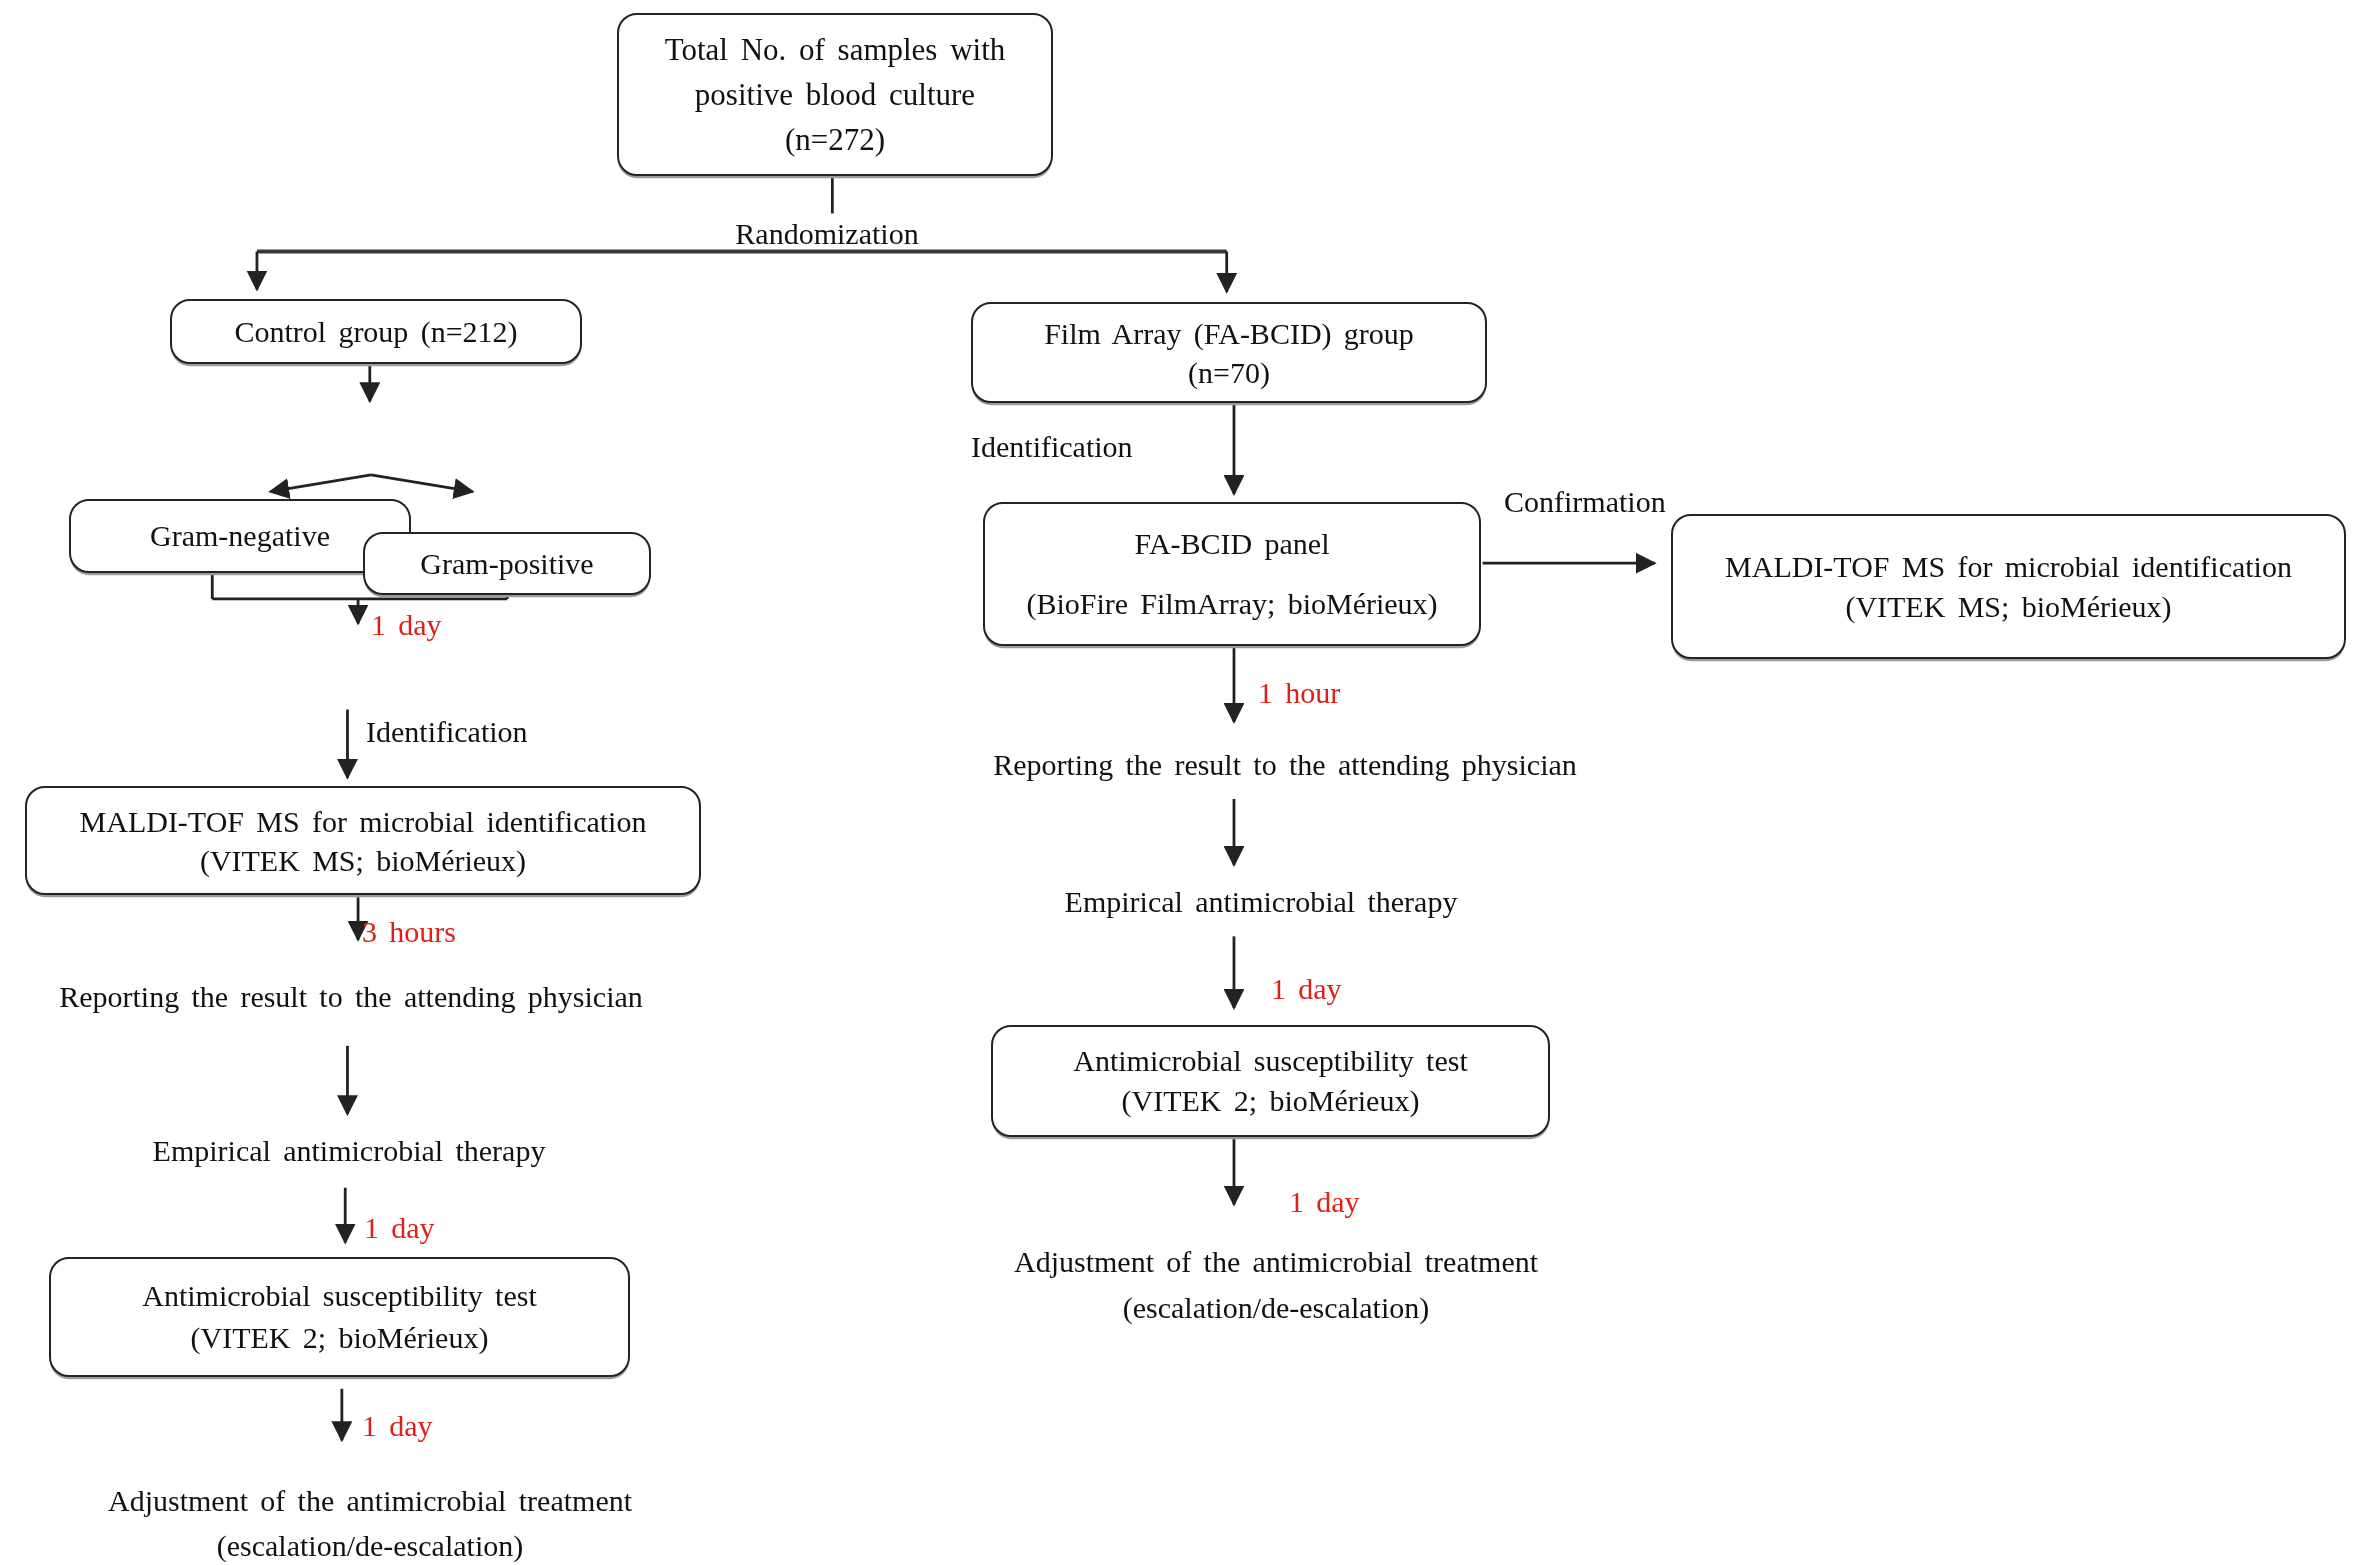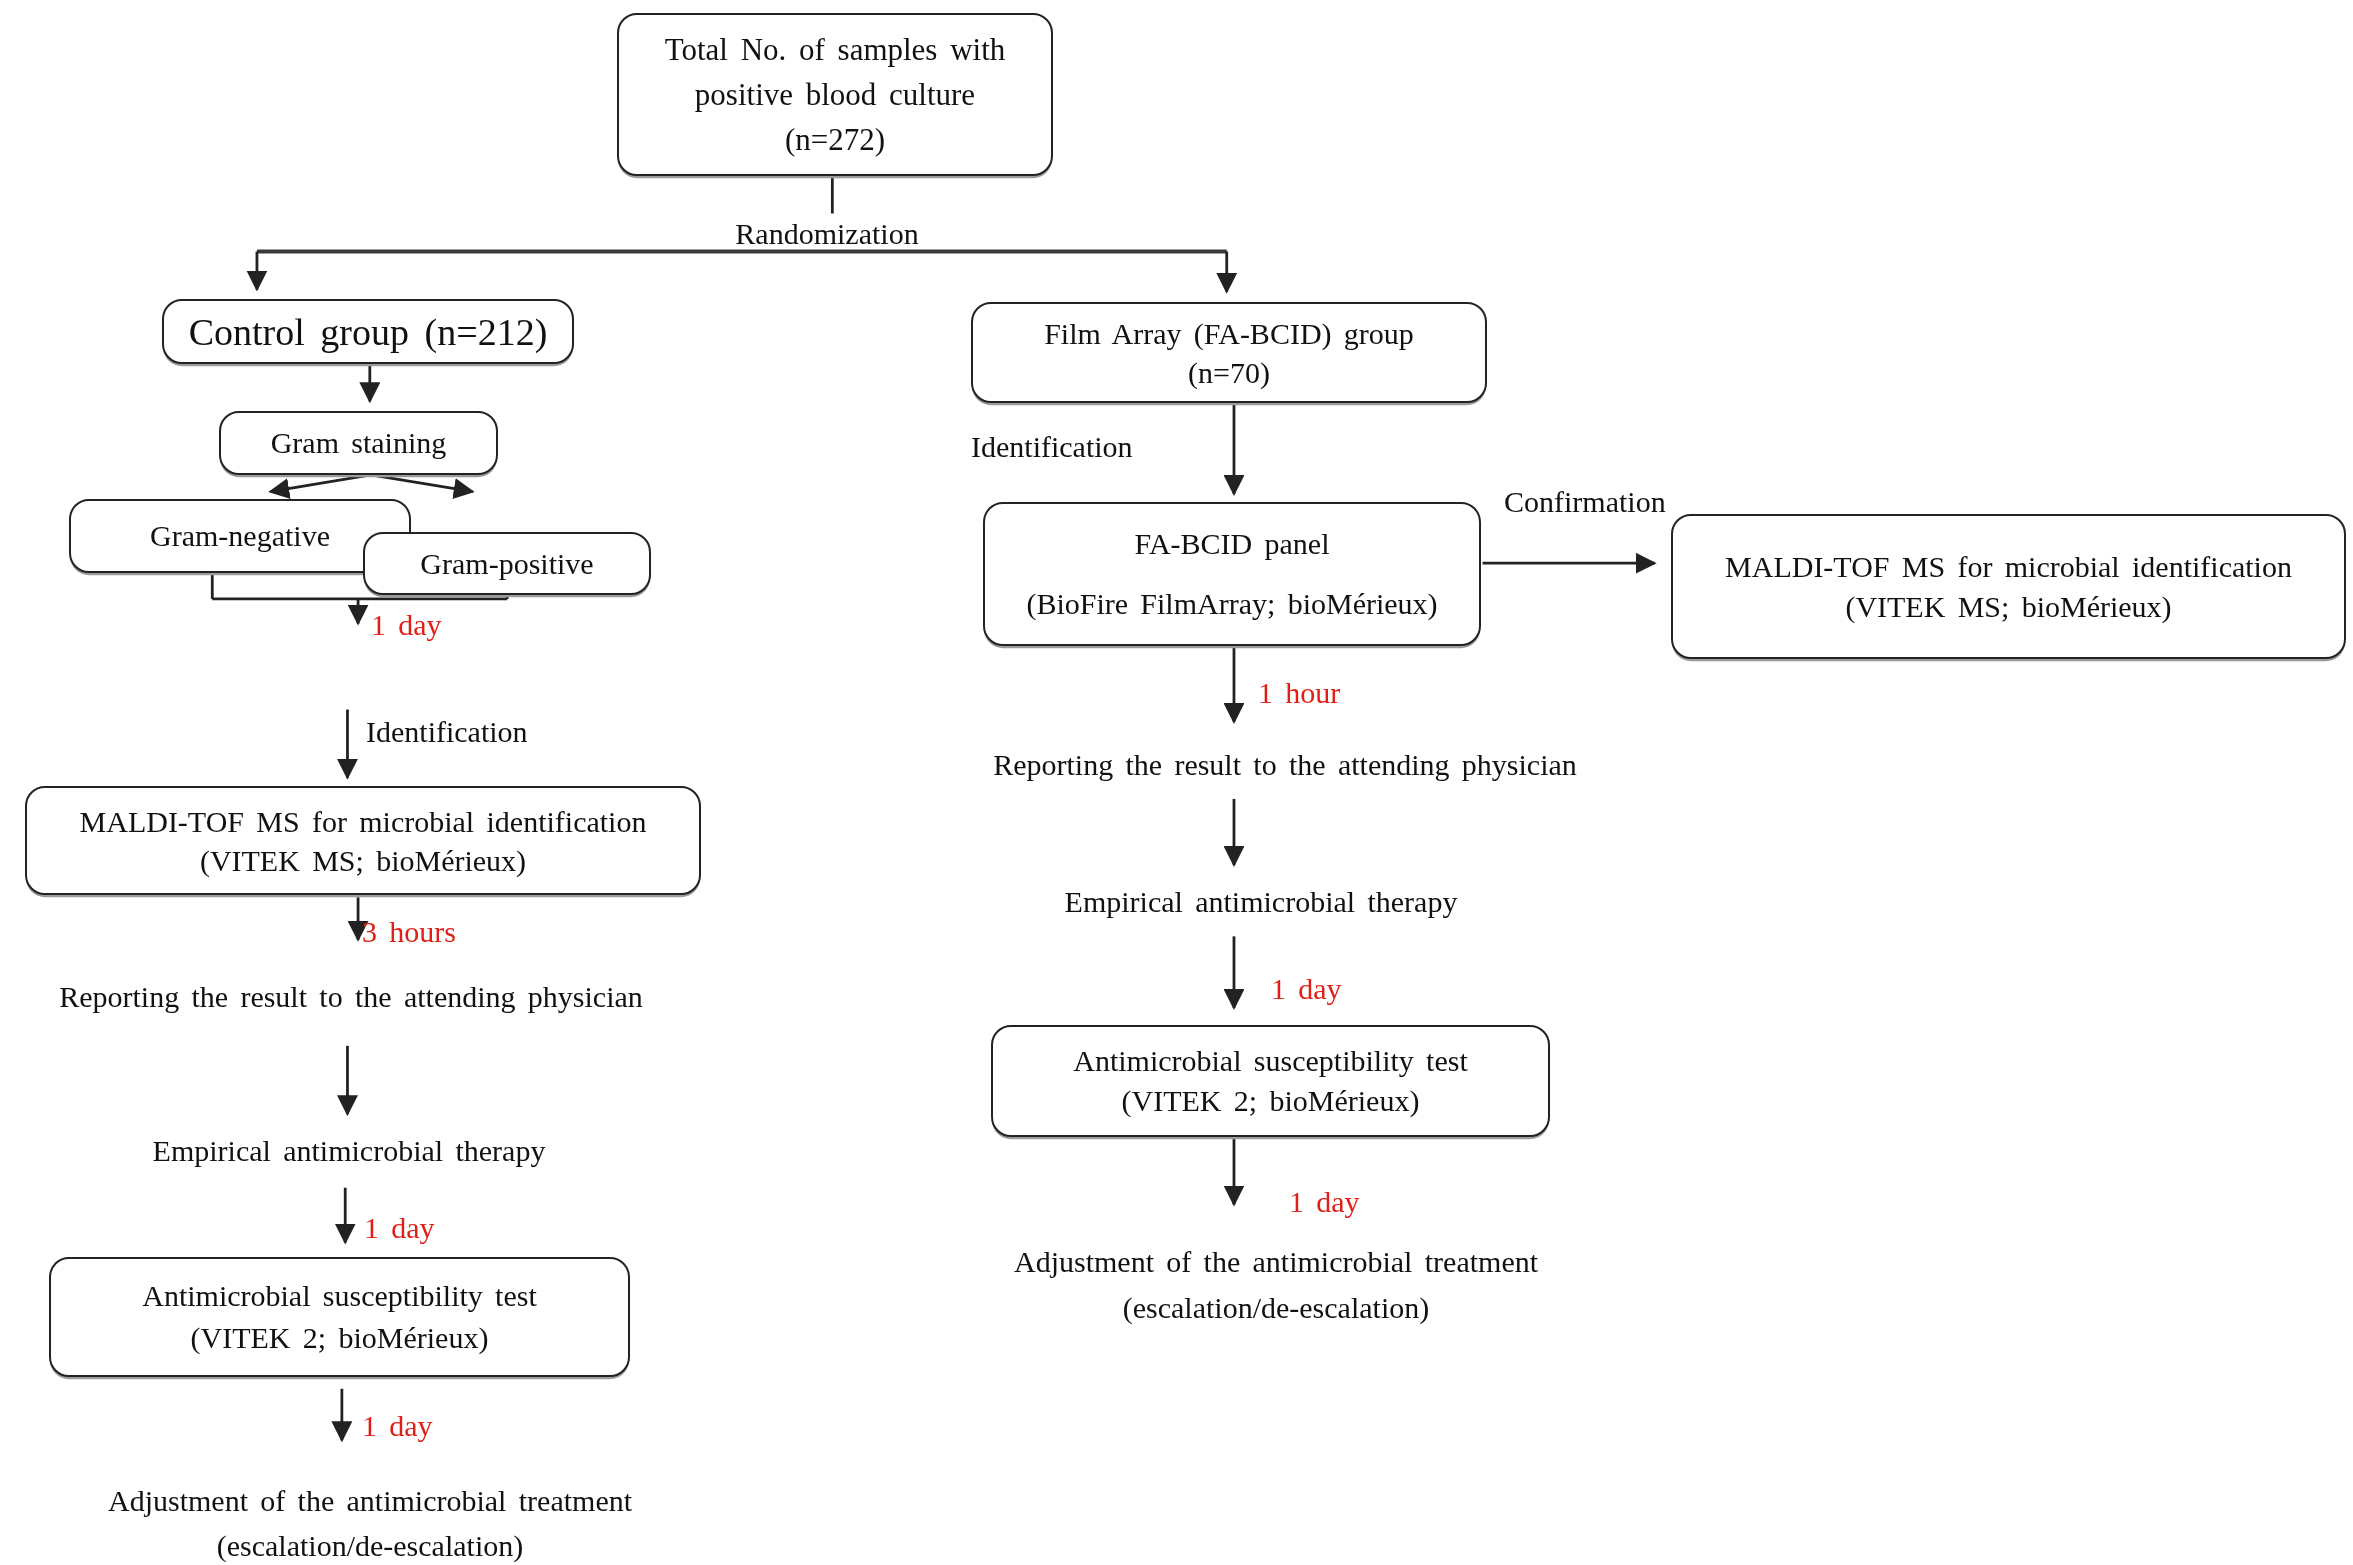--- a/index.html
+++ b/index.html
@@ -36,21 +36,21 @@
     position:absolute;
     font-size:30px;line-height:35px;
     word-spacing:0.16em;
     white-space:nowrap;
   }
   .red{color:#e02018;}
   .center{transform:translateX(-50%);text-align:center;}
 
   
   #b-total    {left:617px;top:13.4px;  width:436px; height:163px;line-height:45px;font-size:31px;}
-  #b-control  {left:162px; top:299px; width:412px; height:65px;font-size:38px;}
+  #b-control  {left:170px; top:299px; width:412px; height:65px;font-size:30px;}
   #b-gramstain{left:219px; top:411px; width:279px; height:64px;}
   #b-gramneg  {left:69px; top:499px; width:342px; height:74px;}
   #b-grampos  {left:363px; top:504px; width:288px; height:63px;margin-top:28px;}
   #b-pure     {left:211px; top:641px;width:274px; height:67px;}
   #b-maldi-l  {left:25px;  top:786px;width:676px;height:109px;line-height:39px;}
   #b-ast-l    {left:49px;  top:1257px;width:581px;height:120px;}
   #b-filmarray{left:971px;top:302px; width:516px; height:101px;line-height:39px;}
   #b-fabcid   {left:983px;top:502px; width:498px; height:144px;justify-content:space-evenly;}
   #b-maldi-r  {left:1671px;top:514px; width:675px;height:145px;line-height:40px;}
   #b-ast-r    {left:991px;top:1025px;width:559px;height:112px;line-height:40px;}
@@ -115,23 +115,20 @@
   <div class="box" id="b-total">
     <span>Total No. of samples with</span>
     <span>positive blood culture</span>
     <span>(n=272)</span>
   </div>
   <div class="lbl" id="l-randomization">Randomization</div>
 
   <div class="box" id="b-control">
     <span>Control group (n=212)</span>
   </div>
-  <div class="box" id="b-gramstain">
-    <span>Gram staining</span>
-  </div>
   <div class="box" id="b-gramneg">
     <span>Gram-negative</span>
   </div>
   <div class="box" id="b-grampos">
     <span>Gram-positive</span>
   </div>
   <div class="lbl red" id="l-1day-a">1 day</div>
   <div class="lbl" id="l-ident-l">Identification</div>
   <div class="box" id="b-maldi-l">
     <span>MALDI-TOF MS for microbial identification</span>

